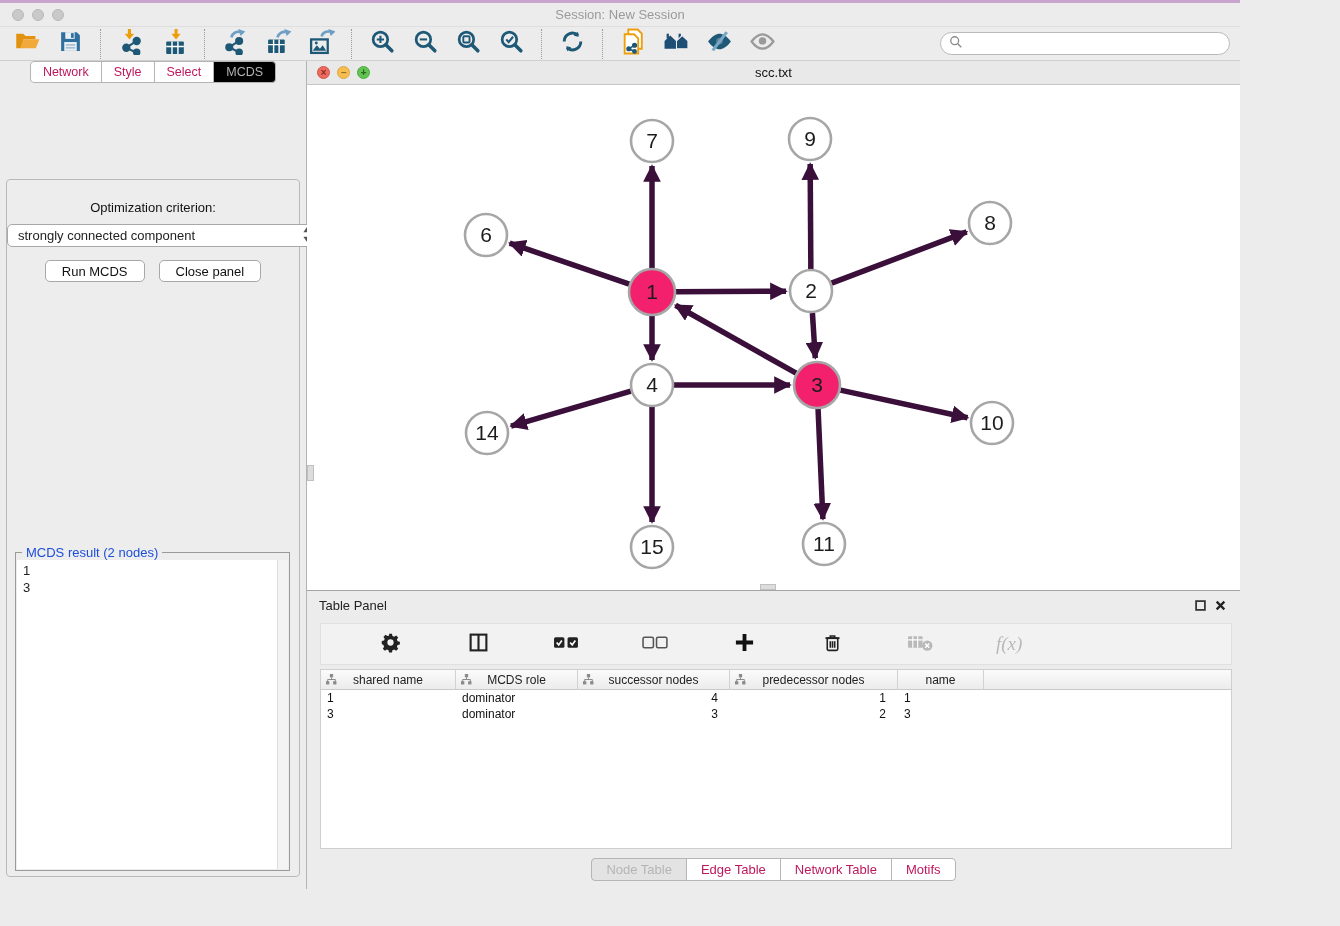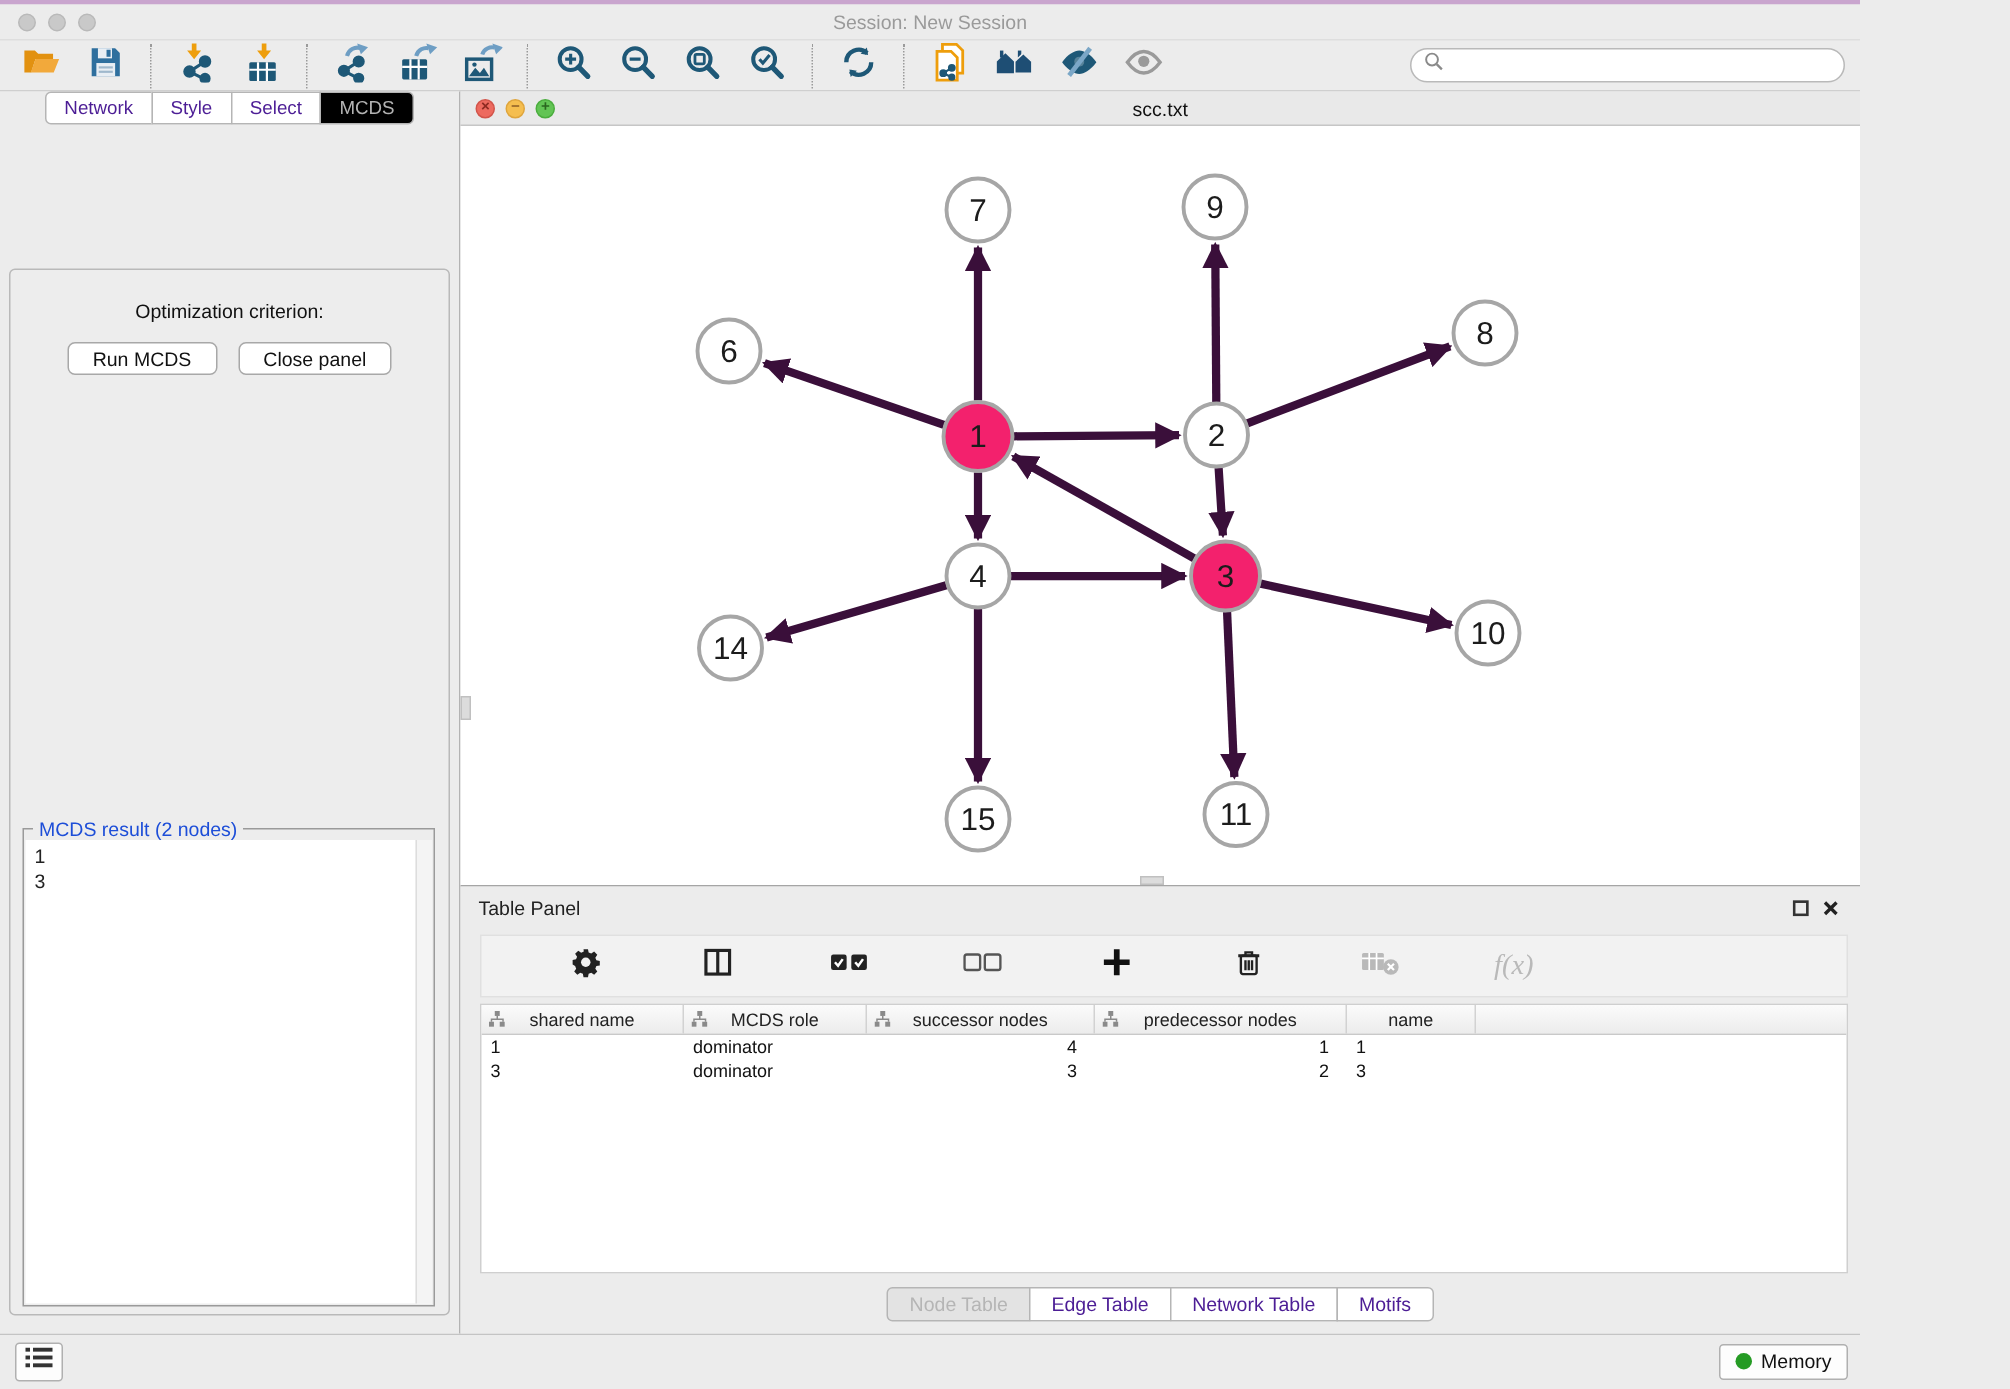--- a/index.html
+++ b/index.html
@@ -28,21 +28,21 @@
   
   .content { display:flex; height:828px; }
 
   
   .control-panel { width:405px; background:#ececec; border-right:1px solid #b3b3b3; position:relative; }
   .panel-header { height:30px; display:flex; align-items:center; padding:0 12px; }
   .panel-title { font-size:13px; color:#222; }
   .panel-header .ph-icons { margin-left:auto; display:flex; gap:9px; align-items:center; }
   .tabs-row { display:flex; justify-content:center; }
   .tab { border:1px solid #b5b5b5; background:#fff; font-size:12.5px; padding:3px 12px; margin-left:-1px;
-         color:#4c1d95; cursor:default; white-space:nowrap; }
+         color:#be185d; cursor:default; white-space:nowrap; }
   .tab:first-child { border-radius:4px 0 0 4px; margin-left:0; }
   .tab:last-child { border-radius:0 4px 4px 0; }
   .tab.active { background:#000000; color:#b3b3b3; }
   .cp-box { position:absolute; left:6px; right:6px; top:118px; bottom:12px;
             border:1px solid #b9b9b9; border-radius:4px; background:#ededed; }
   .opt-label { text-align:center; font-size:13px; margin-top:20px; color:#111; }
   .select { margin:9px auto 0; width:312px; height:23px; background:#fff; border:1px solid #a8a8a8;
             border-radius:5px; display:flex; align-items:center; padding:0 6px 0 10px; font-size:13px; }
   .select .sel-text { flex:1; }
   .btn-row { display:flex; justify-content:center; gap:14px; margin-top:13px; }
@@ -284,20 +284,27 @@
     <div class="control-panel">
       <div class="tabs-row" id="cp-tabs">
           <div class="tab">Network</div>
           <div class="tab">Style</div>
           <div class="tab">Select</div>
           <div class="tab active">MCDS</div>
         </div>
 
       <div class="cp-box">
         <div class="opt-label">Optimization criterion:</div>
+        <div class="select">
+          <span class="sel-text">strongly connected component</span>
+          <span><svg width="10" height="17" viewBox="0 0 10 17">
+                <path d="M5 1l3.6 5.2H1.4z" fill="#555"></path>
+                <path d="M5 16l3.6-5.2H1.4z" fill="#555"></path>
+              </svg></span>
+        </div>
         <div class="btn-row">
           <button class="push-btn">Run MCDS</button>
           <button class="push-btn">Close panel</button>
         </div>
 
         <div class="result-group">
           <span class="result-legend">MCDS result (2 nodes)</span>
           <div class="result-area" id="result-lines">
               <div>1</div>
               <div>3</div>
@@ -529,31 +536,14 @@
         <div class="tp-tabs" id="tp-tabs">
             <div class="tab active">Node Table</div>
             <div class="tab">Edge Table</div>
             <div class="tab">Network Table</div>
             <div class="tab">Motifs</div>
           </div>
       </div>
     </div>
   </div>
 
-  <div class="statusbar">
-    <div class="sb-left-btn">
-      <span><svg width="20" height="16" viewBox="0 0 20 16" fill="#333">
-            <rect x="1" y="1.5" width="3" height="2.6"></rect>
-            <rect x="6" y="1.5" width="13" height="2.6"></rect>
-            <rect x="1" y="6.7" width="3" height="2.6"></rect>
-            <rect x="6" y="6.7" width="13" height="2.6"></rect>
-            <rect x="1" y="11.9" width="3" height="2.6"></rect>
-            <rect x="6" y="11.9" width="13" height="2.6"></rect>
-          </svg></span>
-    </div>
-    <div class="sb-spacer"></div>
-    <div class="memory-btn">
-      <span class="mem-dot"></span>
-      <span>Memory</span>
-    </div>
-  </div>
 
 </div>
 
 </body></html>

